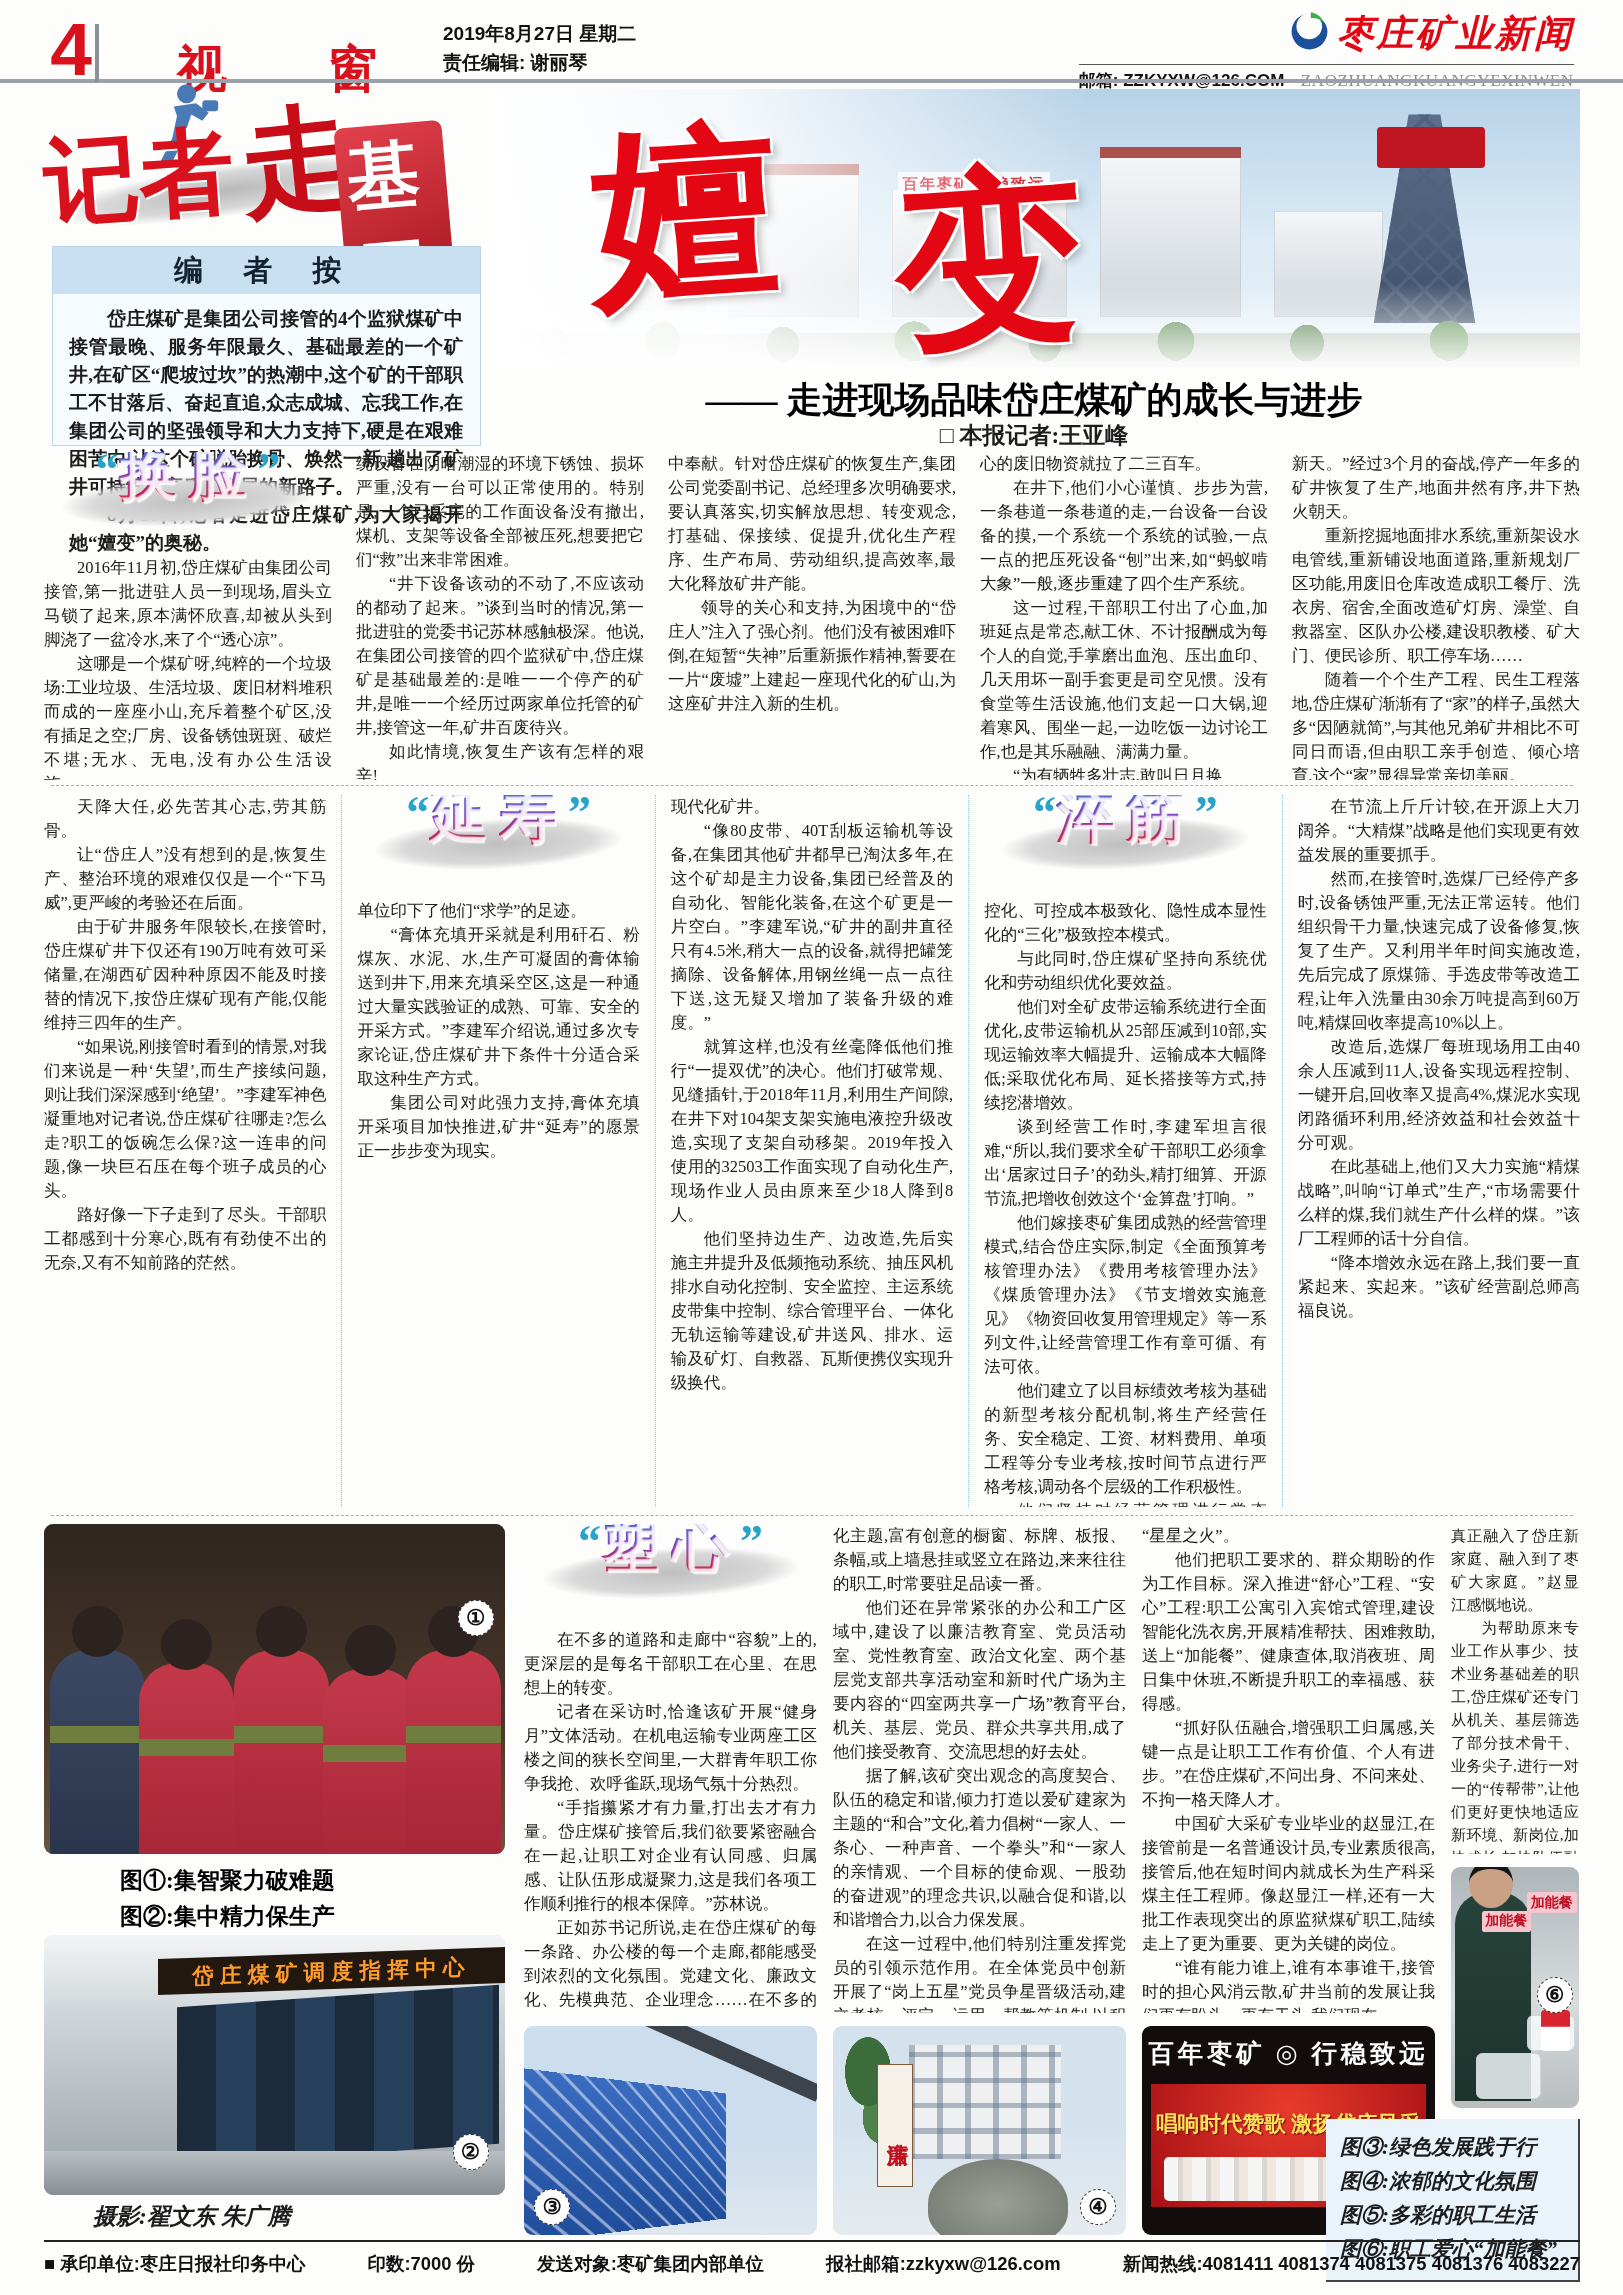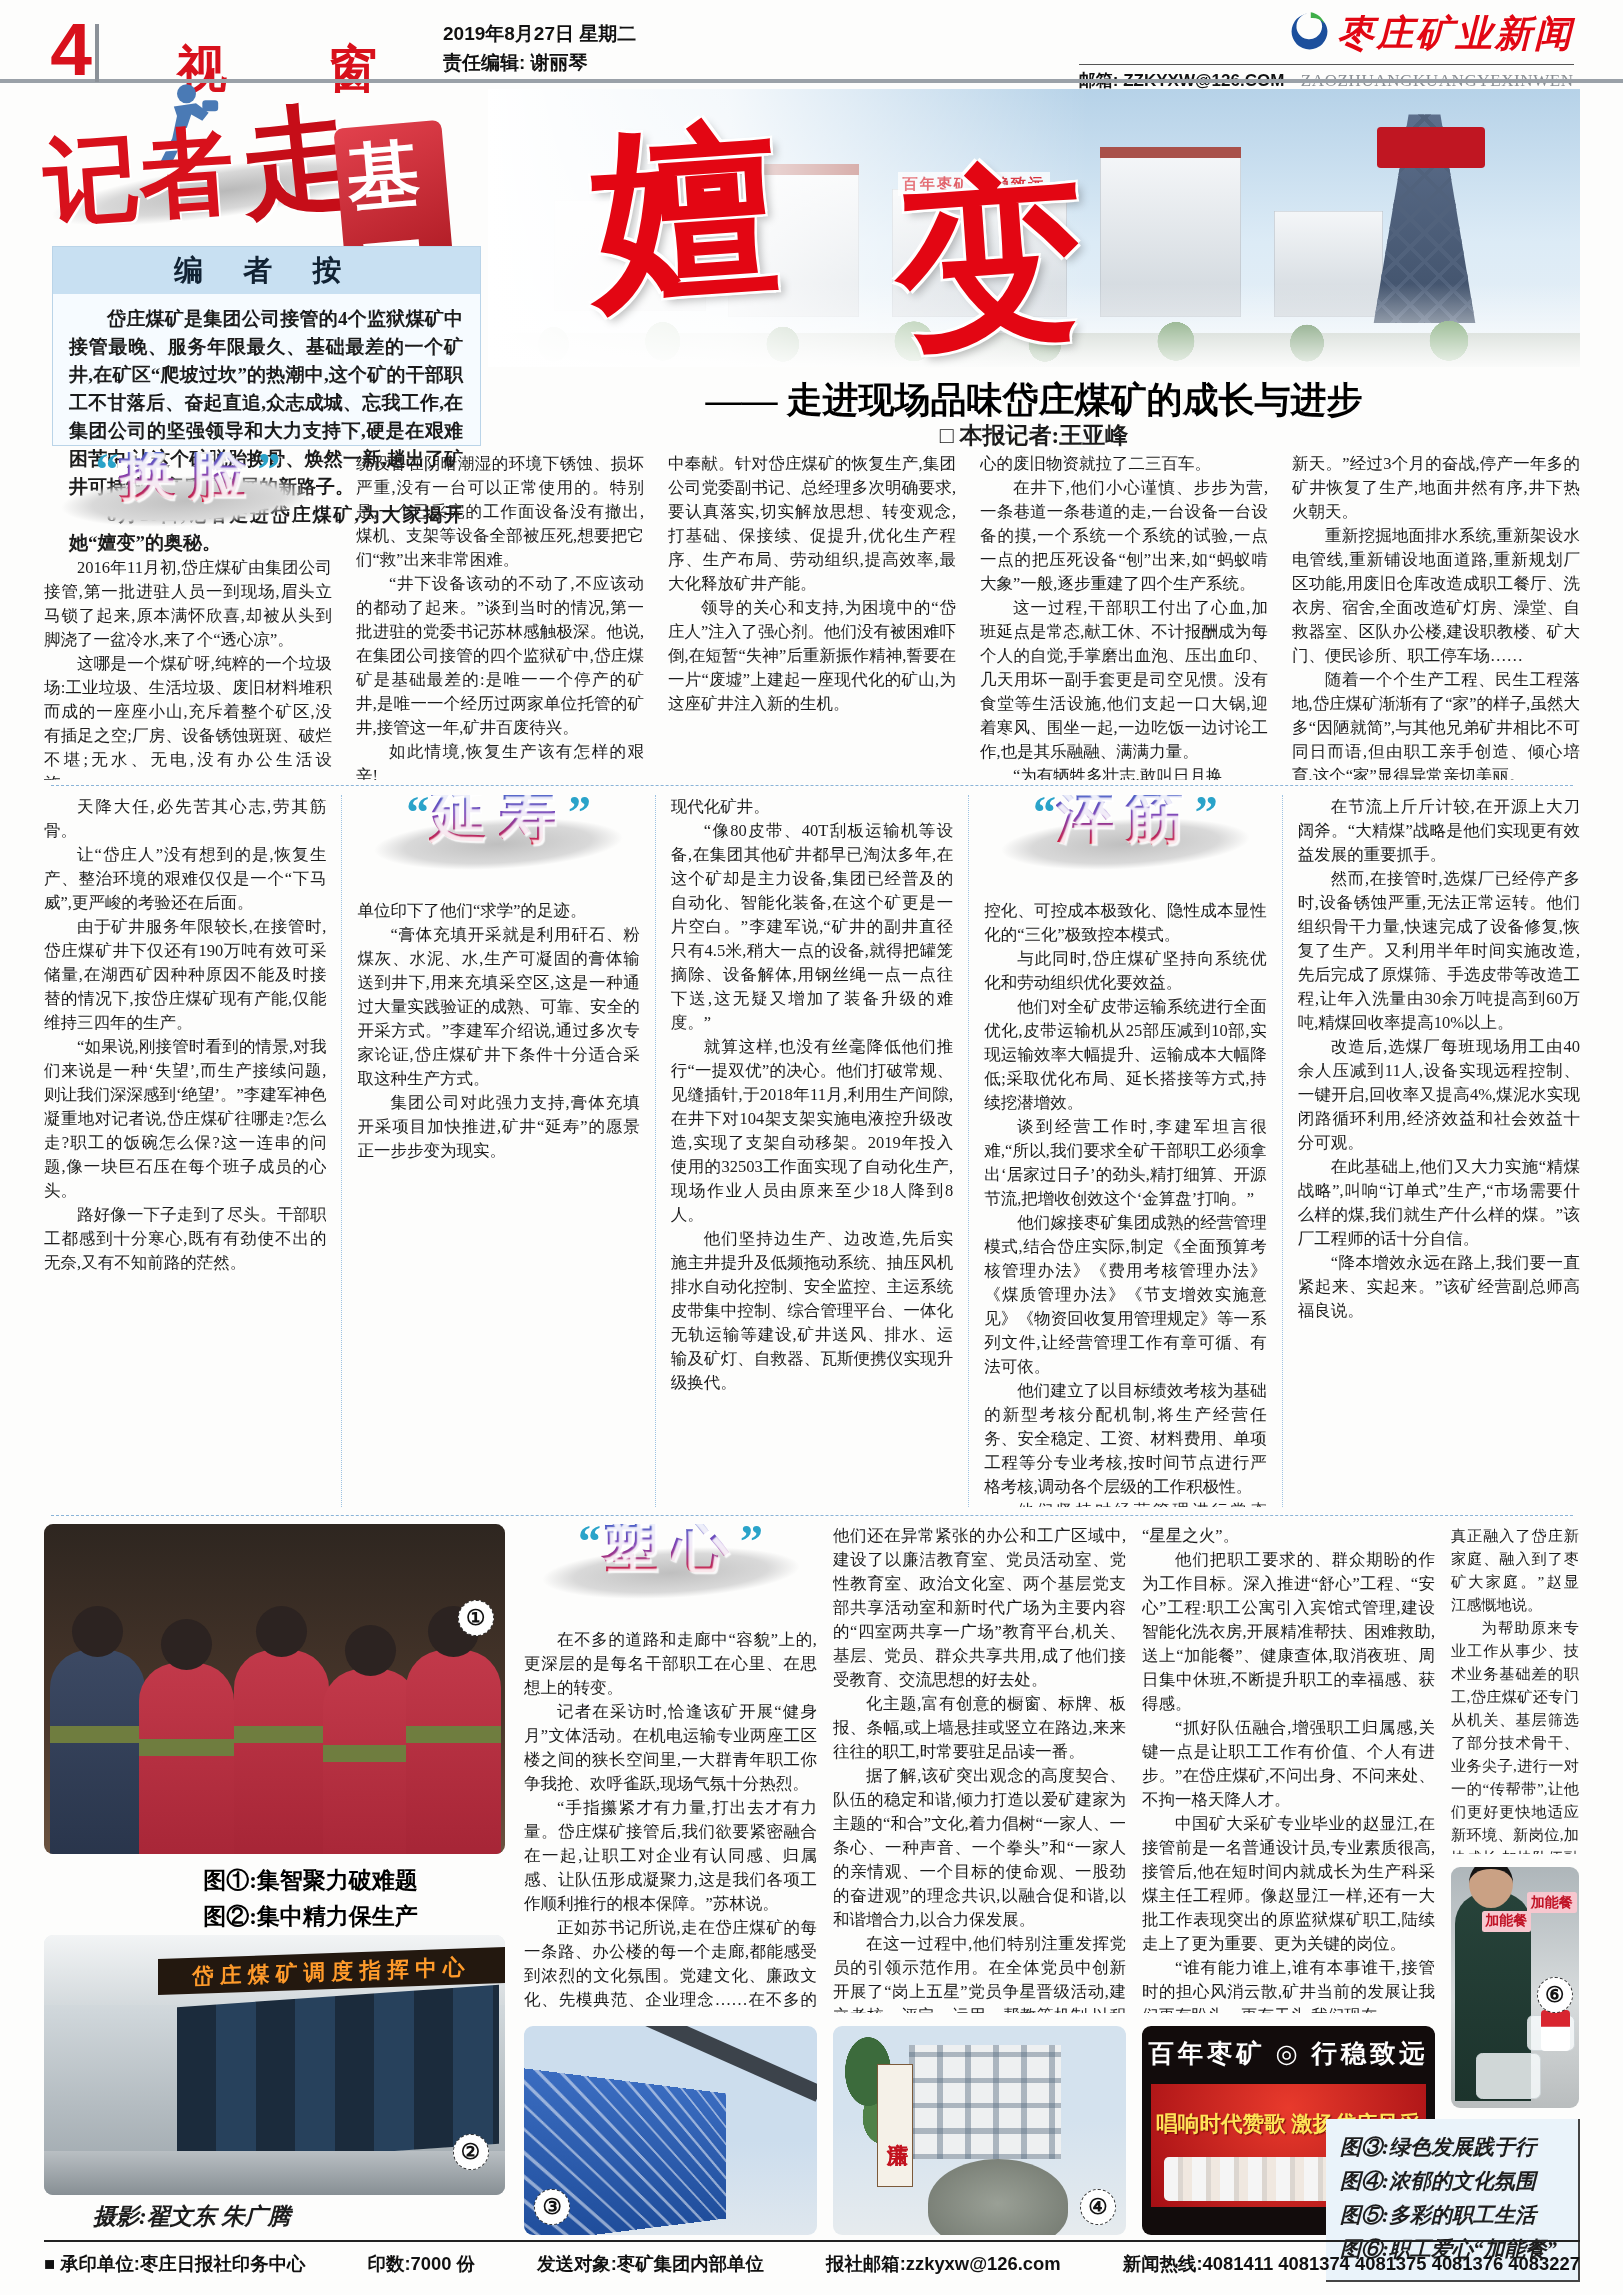--- a/index.html
+++ b/index.html
@@ -64,21 +64,21 @@
   .vsep{width:0;border-left:1.9px dotted #9cc2e2;margin:0 -9px;}
   
   .sechead{position:relative;height:95px;margin:2.5px 0 6.3px;}
   .sechead .brush{position:absolute;left:6%;right:6%;top:21.6px;height:50px;background:radial-gradient(closest-side,#bfbfbf,#d9d9d9 75%,transparent);border-radius:48%;transform:rotate(-3deg);}
   .sechead .txt{position:absolute;width:100%;text-align:center;top:3.8px;font-weight:900;}
   .sechead .q{font-size:46px;color:#2aa3c9;vertical-align:7.6px;text-shadow:1.3px 1.3px 0 #fff;}
   .sechead .ch{font-size:58px;letter-spacing:11.4px;background:linear-gradient(180deg,#2f6fd0 0%,#7b3fb5 48%,#e01020 100%);-webkit-background-clip:text;background-clip:text;color:#b5202c;-webkit-text-fill-color:transparent;text-shadow:1.9px 1.9px 1.3px rgba(255,255,255,.9);}
   
   .photo{position:absolute;overflow:hidden;border-radius:9px;}
   .badge{position:absolute;width:34px;height:34px;border-radius:50%;background:#fff;border:1.9px dashed #333;display:flex;align-items:center;justify-content:center;font:900 21.6px "Liberation Serif",serif;color:#111;}
-  .capline{font-weight:900;font-size:23px;line-height:36px;color:#000;text-align:center;}
+  .capline{font-weight:900;font-size:23px;line-height:36px;color:#000;}
   
   #ph1{left:0;top:0;width:461px;height:330px;background:linear-gradient(#2e2620,#4a372b 60%,#6b5340);}
   .wkr{position:absolute;bottom:-25.4px;width:95px;height:229px;background:linear-gradient(#c2394a,#a32334);border-radius:38px 38px 6.3px 6.3px;}
   .wkr:before{content:"";position:absolute;top:-44px;left:22px;width:51px;height:51px;border-radius:50%;background:#2c2321;}
   .wkr:after{content:"";position:absolute;top:76px;left:0;right:0;height:16.5px;background:#6f7d3f;}
   .wkr.blue{background:linear-gradient(#3c4963,#273349);}
   
   #ph2{left:0;top:411px;width:461px;height:260px;background:linear-gradient(#e8ecef 0%,#cfd6da 30%,#9aa3a9 100%);}
   #ph2 .ceil{position:absolute;left:0;top:0;right:0;height:70px;background:linear-gradient(#f2f4f5,#d4dadd);}
   #ph2 .led{position:absolute;left:114px;top:18px;right:0;height:36px;background:#23180f;color:#ff9b2b;font-weight:900;font-size:21.6px;letter-spacing:6.3px;display:flex;align-items:center;justify-content:center;transform:skewY(-2deg);}
@@ -333,22 +333,22 @@
       </div>
       <div>
           <p>在不多的道路和走廊中“容貌”上的,更深层的是每名干部职工在心里、在思想上的转变。</p>
           <p>记者在采访时,恰逢该矿开展“健身月”文体活动。在机电运输专业两座工区楼之间的狭长空间里,一大群青年职工你争我抢、欢呼雀跃,现场气氛十分热烈。</p>
           <p>“手指攥紧才有力量,打出去才有力量。岱庄煤矿接管后,我们欲要紧密融合在一起,让职工对企业有认同感、归属感、让队伍形成凝聚力,这是我们各项工作顺利推行的根本保障。”苏林说。</p>
           <p>正如苏书记所说,走在岱庄煤矿的每一条路、办公楼的每一个走廊,都能感受到浓烈的文化氛围。党建文化、廉政文化、先模典范、企业理念……在不多的道路和走廊中,都有一个鲜明的文</p>
         </div>
     </div>
     <div style="position:absolute;left:789px;top:0;width:293px;height:489px;overflow:hidden;" class="col cont">
         <div>
+          <p>化主题,富有创意的橱窗、标牌、板报、条幅,或上墙悬挂或竖立在路边,来来往往的职工,时常要驻足品读一番。</p>
           <p>他们还在异常紧张的办公和工广区域中,建设了以廉洁教育室、党员活动室、党性教育室、政治文化室、两个基层党支部共享活动室和新时代广场为主要内容的“四室两共享一广场”教育平台,机关、基层、党员、群众共享共用,成了他们接受教育、交流思想的好去处。</p>
-          <p>化主题,富有创意的橱窗、标牌、板报、条幅,或上墙悬挂或竖立在路边,来来往往的职工,时常要驻足品读一番。</p>
           <p>据了解,该矿突出观念的高度契合、队伍的稳定和谐,倾力打造以爱矿建家为主题的“和合”文化,着力倡树“一家人、一条心、一种声音、一个拳头”和“一家人的亲情观、一个目标的使命观、一股劲的奋进观”的理念共识,以融合促和谐,以和谐增合力,以合力保发展。</p>
           <p>在这一过程中,他们特别注重发挥党员的引领示范作用。在全体党员中创新开展了“岗上五星”党员争星晋级活动,建立考核、评定、运用、帮教等机制,以积分量化党员表现,以得星评判工作优劣,以结果精准实施帮教,打造政治素质优、岗位技能优、工作业务优、群众评价优的“四优”党员,让基层党组织和党员成为影响、带动、凝聚、照亮职工的</p>
         </div>
       </div>
     <div style="position:absolute;left:1098px;top:0;width:293px;height:489px;overflow:hidden;" class="col cont">
         <div>
           <p>“星星之火”。</p>
           <p>他们把职工要求的、群众期盼的作为工作目标。深入推进“舒心”工程、“安心”工程:职工公寓引入宾馆式管理,建设智能化洗衣房,开展精准帮扶、困难救助,送上“加能餐”、健康查体,取消夜班、周日集中休班,不断提升职工的幸福感、获得感。</p>
           <p>“抓好队伍融合,增强职工归属感,关键一点是让职工工作有价值、个人有进步。”在岱庄煤矿,不问出身、不问来处、不拘一格天降人才。</p>
           <p>中国矿大采矿专业毕业的赵显江,在接管前是一名普通设计员,专业素质很高,接管后,他在短时间内就成长为生产科采煤主任工程师。像赵显江一样,还有一大批工作表现突出的原监狱煤矿职工,陆续走上了更为重要、更为关键的岗位。</p>

